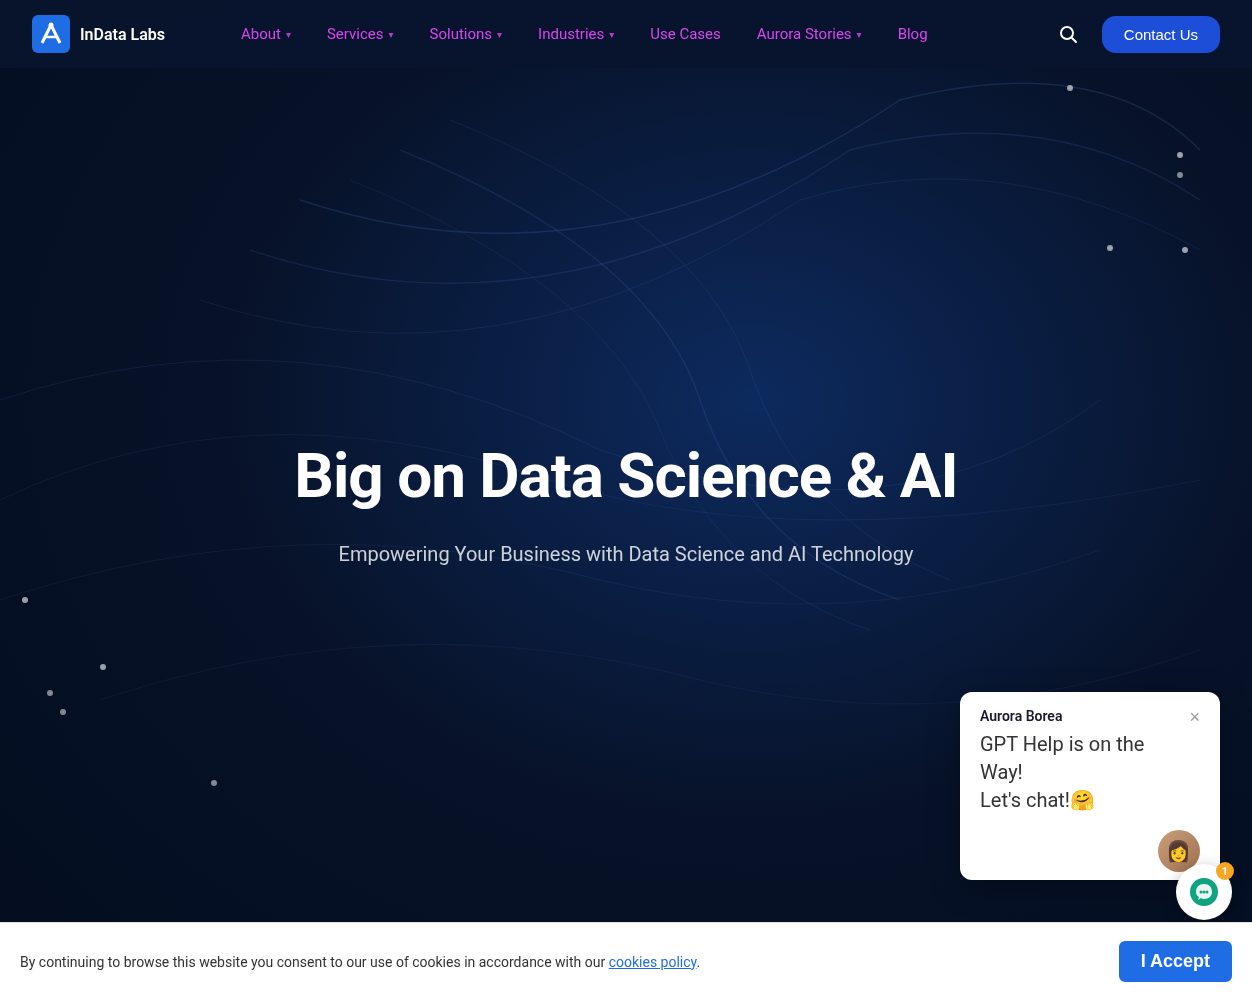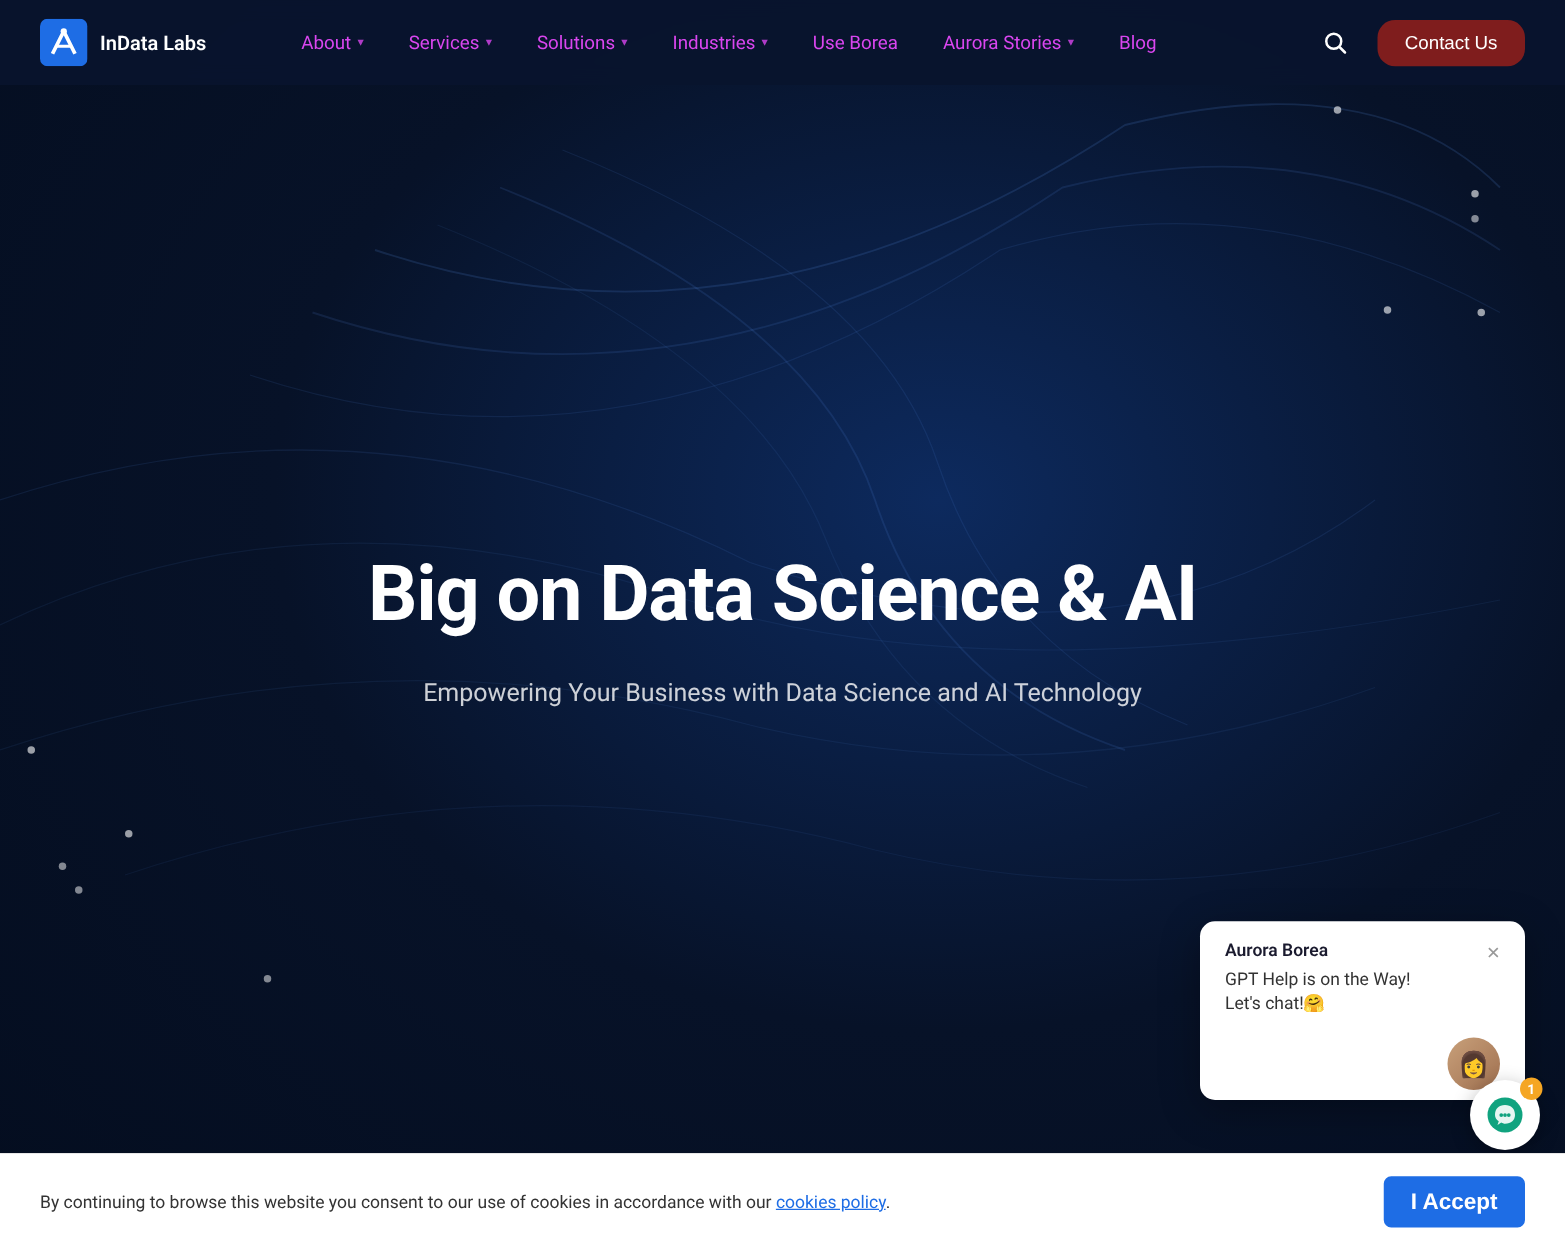--- a/index.html
+++ b/index.html
@@ -89,21 +89,21 @@
       display: flex;
       align-items: center;
       justify-content: center;
       width: 36px;
       height: 36px;
       border-radius: 50%;
       transition: background 0.2s;
     }
 
     .contact-btn {
-      background: #7f1d1d;
+      background: #1d4ed8;
       color: #fff;
       border: none;
       padding: 10px 22px;
       border-radius: 14px;
       font-size: 15px;
       font-weight: 500;
       cursor: pointer;
       white-space: nowrap;
       transition: background 0.2s;
     }
@@ -177,21 +177,21 @@
     }
 
     .chat-agent-name {
       font-size: 14px;
       font-weight: 600;
       color: #1a1a2e;
       margin-bottom: 6px;
     }
 
     .chat-message {
-      font-size: 14px;
+      font-size: 20px;
       color: #333;
       line-height: 1.4;
     }
 
     .chat-close {
       background: none;
       border: none;
       cursor: pointer;
       color: #999;
       font-size: 18px;
@@ -249,21 +249,21 @@
       font-weight: 700;
     }
 
     
     .cookie-banner {
       position: fixed;
       bottom: 0;
       left: 0;
       right: 0;
       background: #fff;
-      padding: 18px 32px;
+      padding: 18px 20px;
       display: flex;
       align-items: center;
       gap: 20px;
       z-index: 200;
       border-top: 1px solid #e0e0e0;
       flex-wrap: wrap;
     }
 
     .cookie-text {
       font-size: 14px;
@@ -315,21 +315,21 @@
     </div>
     <div class="nav-item">
       <span>Solutions</span>
       <span class="chevron">▾</span>
     </div>
     <div class="nav-item">
       <span>Industries</span>
       <span class="chevron">▾</span>
     </div>
     <div class="nav-item">
-      <span>Use Borea</span>
+      <span>Use Cases</span>
     </div>
     <div class="nav-item">
       <span>Aurora Stories</span>
       <span class="chevron">▾</span>
     </div>
     <div class="nav-item">
       <span>Blog</span>
     </div>
   </div>
 

